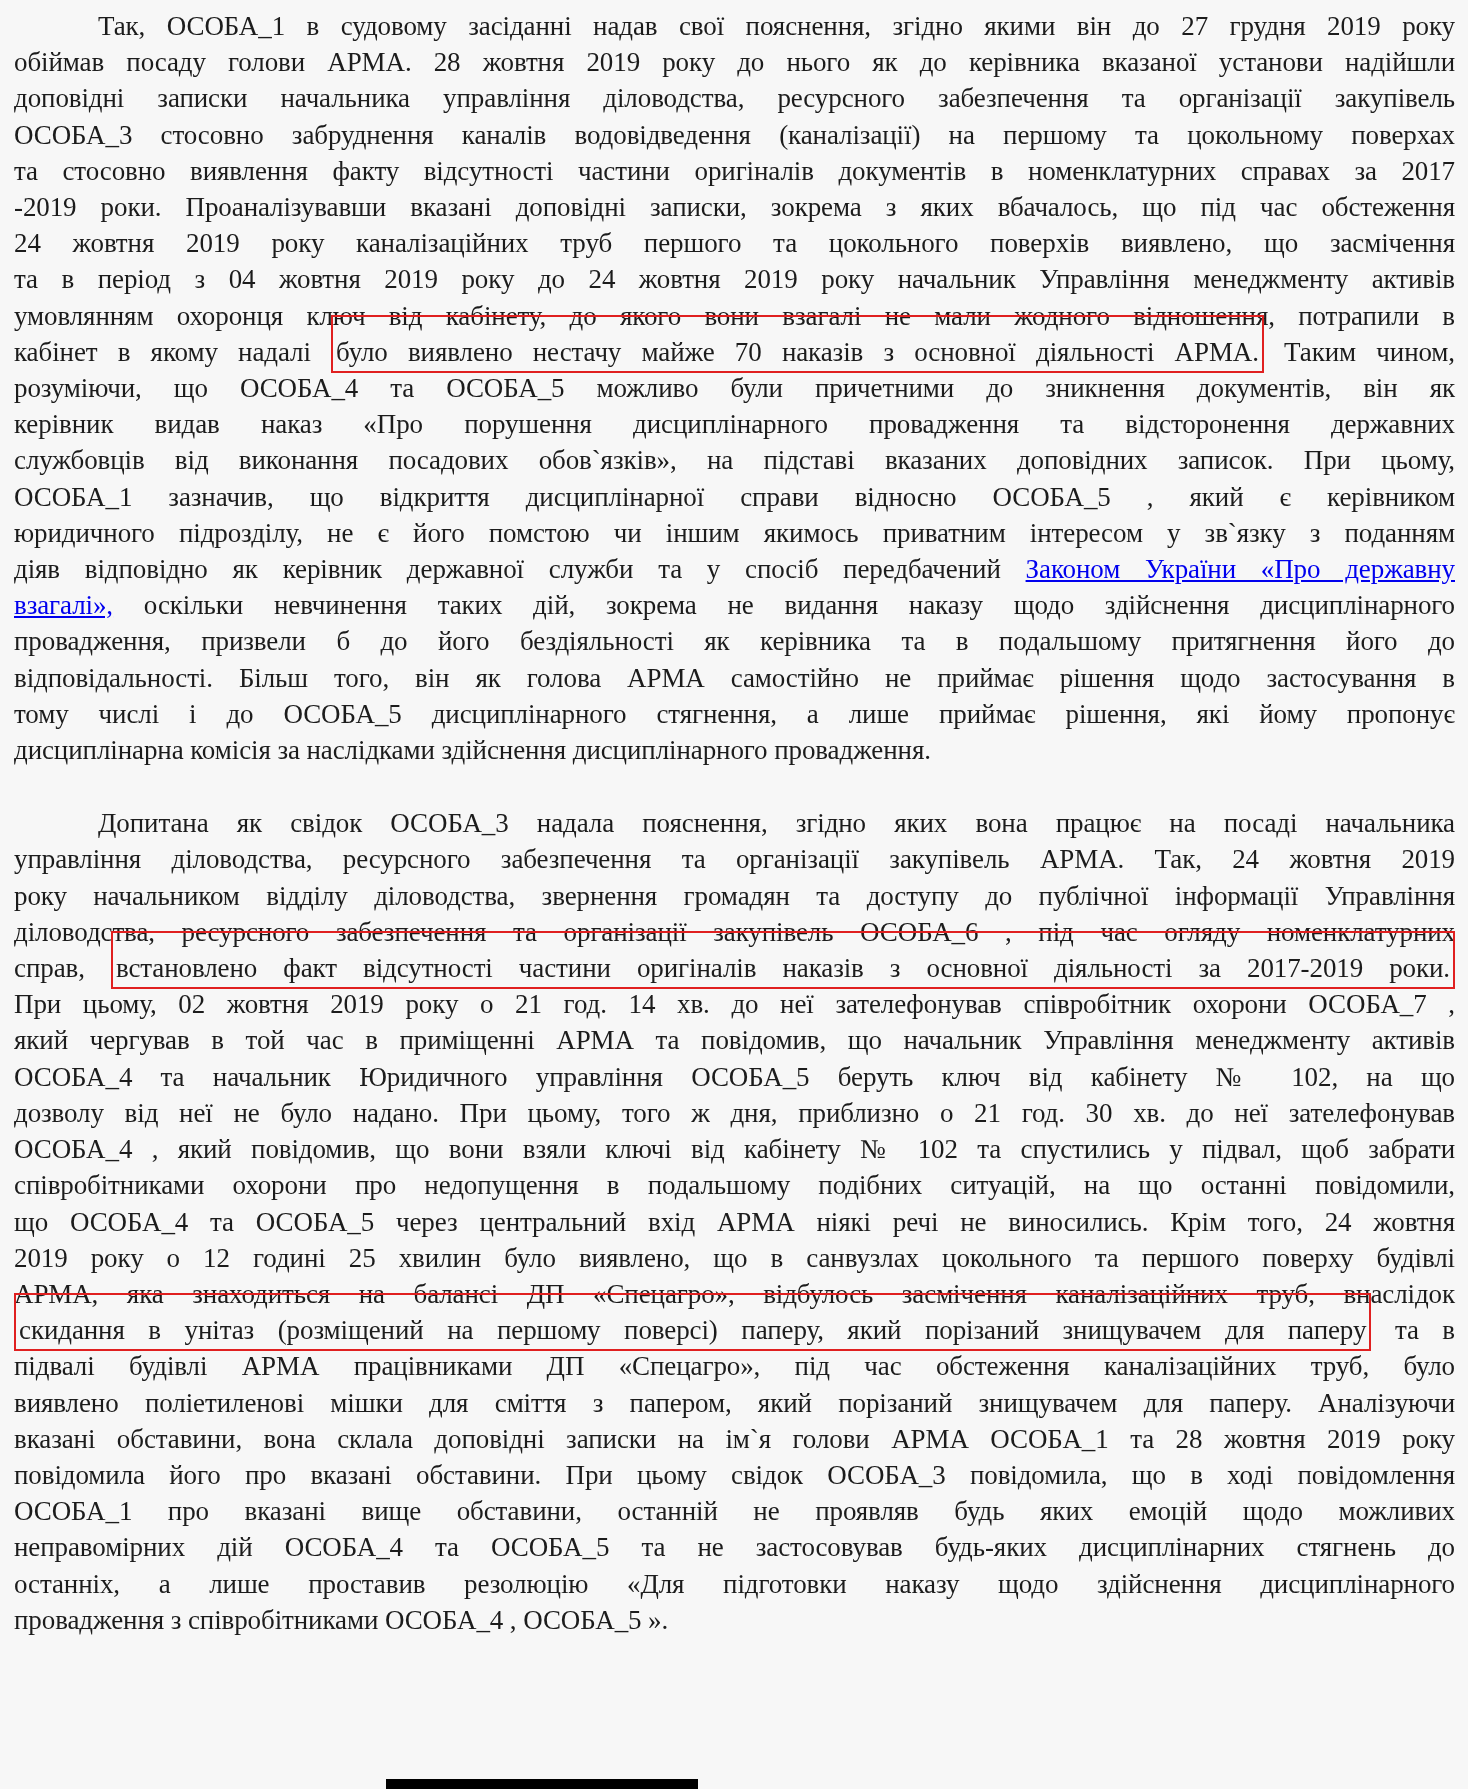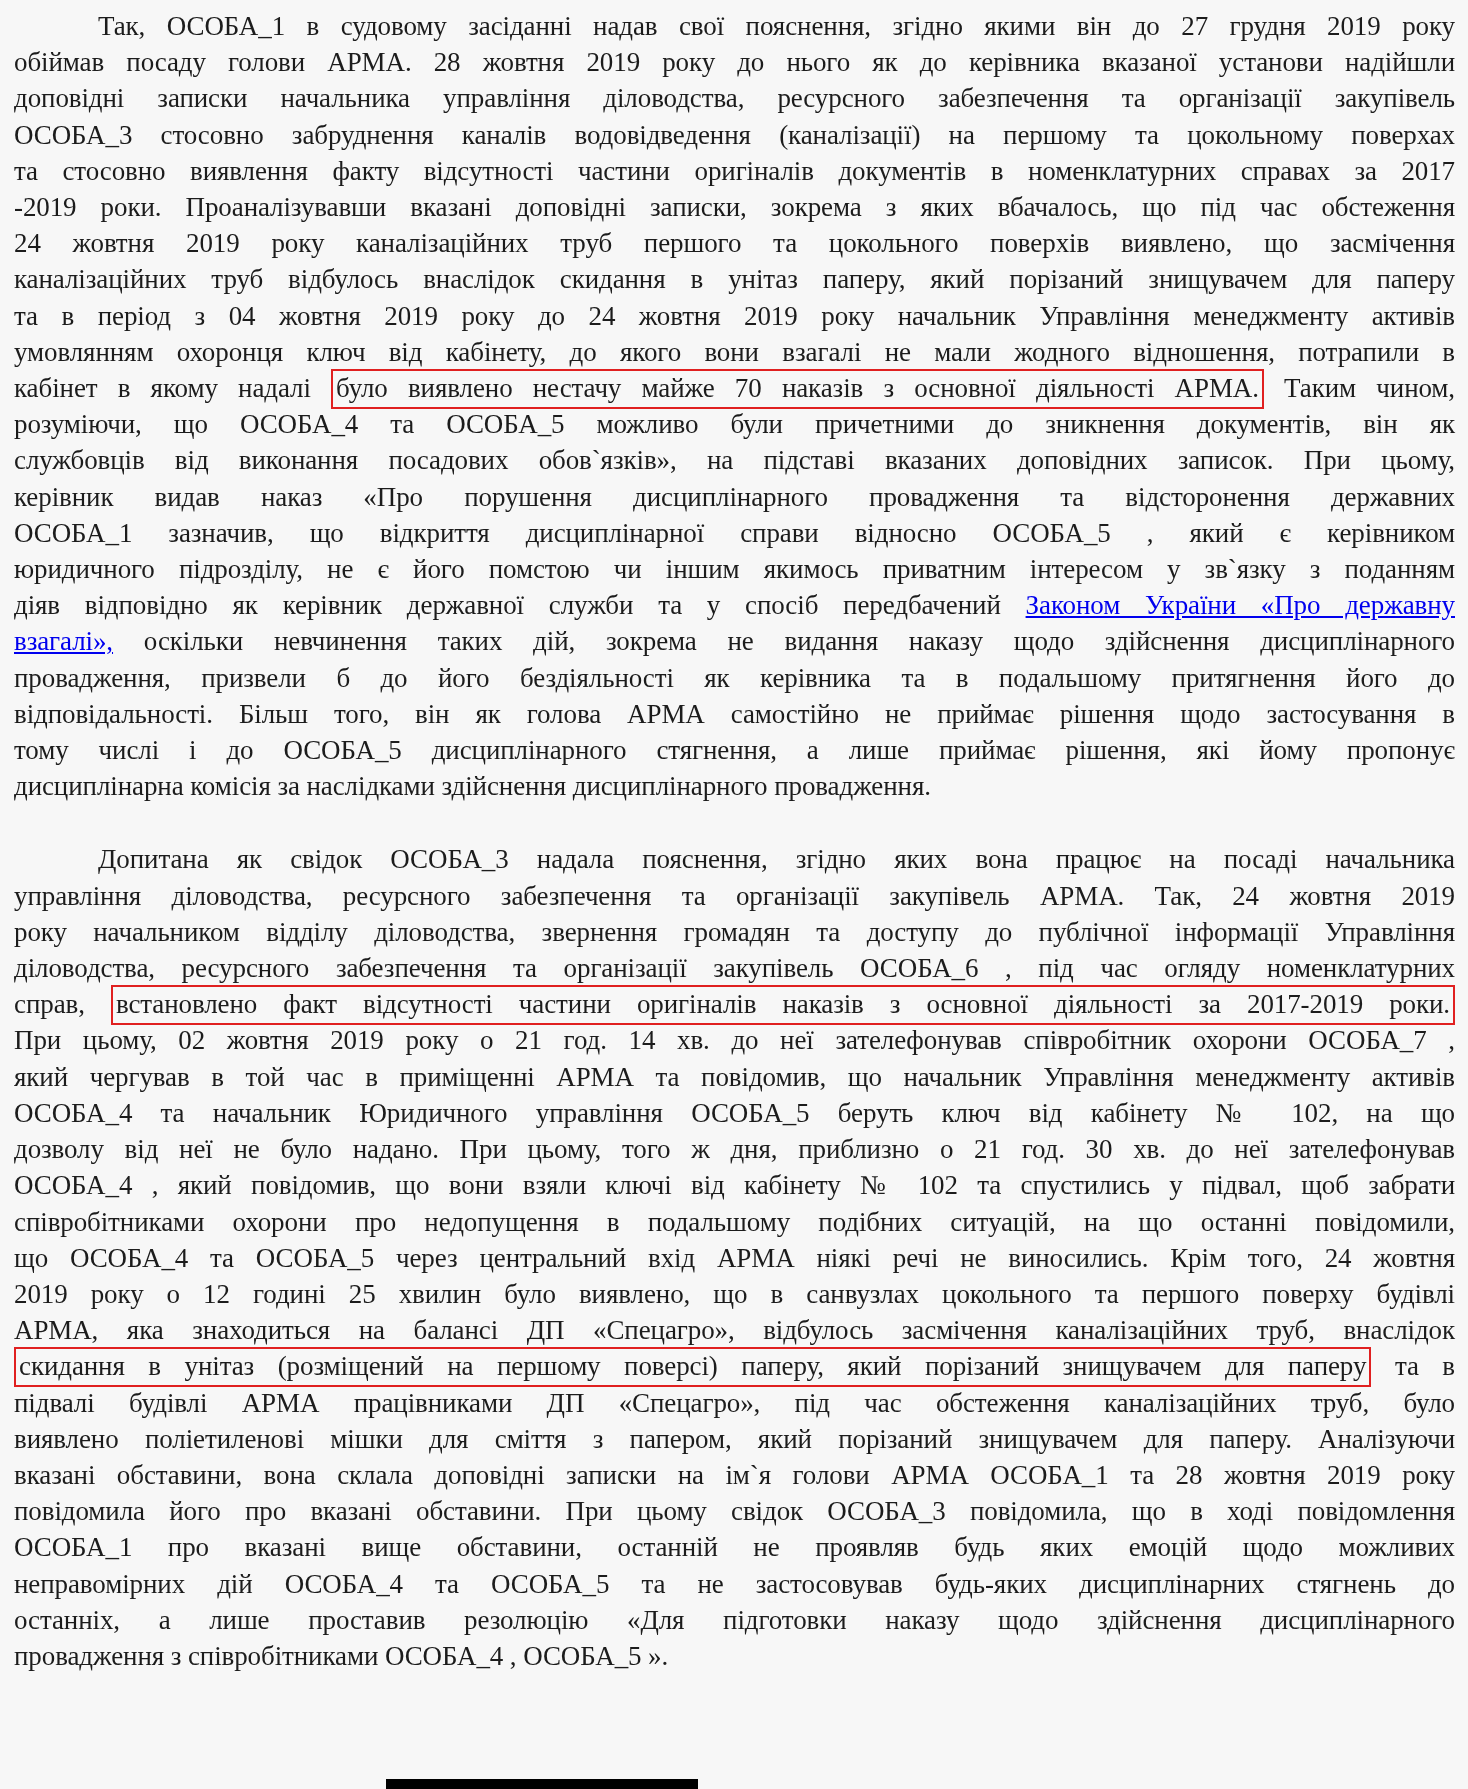--- a/index.html
+++ b/index.html
@@ -24,48 +24,47 @@
   .doc{padding:8px 13px 0 14px;}
   .paragraph{margin:0 0 37px 0;}
   .line{
     text-align:justify;
     text-align-last:justify;
   }
   .line.indent{text-indent:84px;}
   .line.last{text-align-last:left;}
   .redbox{
     border:2px solid var(--highlight_box);
-    padding:2px 3px 4px 3px;
+    padding:20px 3px 4px 3px;
   }
   a.law-link{color:var(--link);text-decoration:underline;cursor:pointer;}
   .redaction-bar{
     position:absolute;
     background:var(--redaction);
   }
 </style>
 </head>
 <body>
 
 <div class="page">
   <div class="doc">
       <div class="paragraph">
         <div class="line indent"><span>Так, ОСОБА_1 в судовому засіданні надав свої пояснення, згідно якими він до 27 грудня 2019 року</span></div>
         <div class="line"><span>обіймав посаду голови АРМА. 28 жовтня 2019 року до нього як до керівника вказаної установи надійшли</span></div>
         <div class="line"><span>доповідні записки начальника управління діловодства, ресурсного забезпечення та організації закупівель</span></div>
         <div class="line"><span>ОСОБА_3 стосовно забруднення каналів водовідведення (каналізації) на першому та цокольному поверхах</span></div>
         <div class="line"><span>та стосовно виявлення факту відсутності частини оригіналів документів в номенклатурних справах за 2017</span></div>
         <div class="line"><span>-2019 роки. Проаналізувавши вказані доповідні записки, зокрема з яких вбачалось, що під час обстеження</span></div>
         <div class="line"><span>24 жовтня 2019 року каналізаційних труб першого та цокольного поверхів виявлено, що засмічення</span></div>
-        <div class="line"><span>каналізаційних труб відбулось внаслідок скидання в унітаз паперу, який порізаний знищувачем для паперу</span></div>
         <div class="line"><span>та в період з 04 жовтня 2019 року до 24 жовтня 2019 року начальник Управління менеджменту активів</span></div>
         <div class="line"><span>умовлянням охоронця ключ від кабінету, до якого вони взагалі не мали жодного відношення, потрапили в</span></div>
         <div class="line"><span>кабінет в якому надалі </span><span class="redbox">було виявлено нестачу майже 70 наказів з основної діяльності АРМА.</span><span> Таким чином,</span></div>
         <div class="line"><span>розуміючи, що ОСОБА_4 та ОСОБА_5 можливо були причетними до зникнення документів, він як</span></div>
+        <div class="line"><span>керівник видав наказ «Про порушення дисциплінарного провадження та відсторонення державних</span></div>
         <div class="line"><span>службовців від виконання посадових обов`язків», на підставі вказаних доповідних записок. При цьому,</span></div>
-        <div class="line"><span>керівник видав наказ «Про порушення дисциплінарного провадження та відсторонення державних</span></div>
         <div class="line"><span>ОСОБА_1 зазначив, що відкриття дисциплінарної справи відносно ОСОБА_5 , який є керівником</span></div>
         <div class="line"><span>юридичного підрозділу, не є його помстою чи іншим якимось приватним інтересом у зв`язку з поданням</span></div>
         <div class="line"><span>діяв відповідно як керівник державної служби та у спосіб передбачений </span><a class="law-link" href="#">Законом України «Про державну</a></div>
         <div class="line"><a class="law-link" href="#">взагалі»,</a><span> оскільки невчинення таких дій, зокрема не видання наказу щодо здійснення дисциплінарного</span></div>
         <div class="line"><span>провадження, призвели б до його бездіяльності як керівника та в подальшому притягнення його до</span></div>
         <div class="line"><span>відповідальності. Більш того, він як голова АРМА самостійно не приймає рішення щодо застосування в</span></div>
         <div class="line"><span>тому числі і до ОСОБА_5 дисциплінарного стягнення, а лише приймає рішення, які йому пропонує</span></div>
         <div class="line last"><span>дисциплінарна комісія за наслідками здійснення дисциплінарного провадження.</span></div>
       </div>
       <div class="paragraph">

